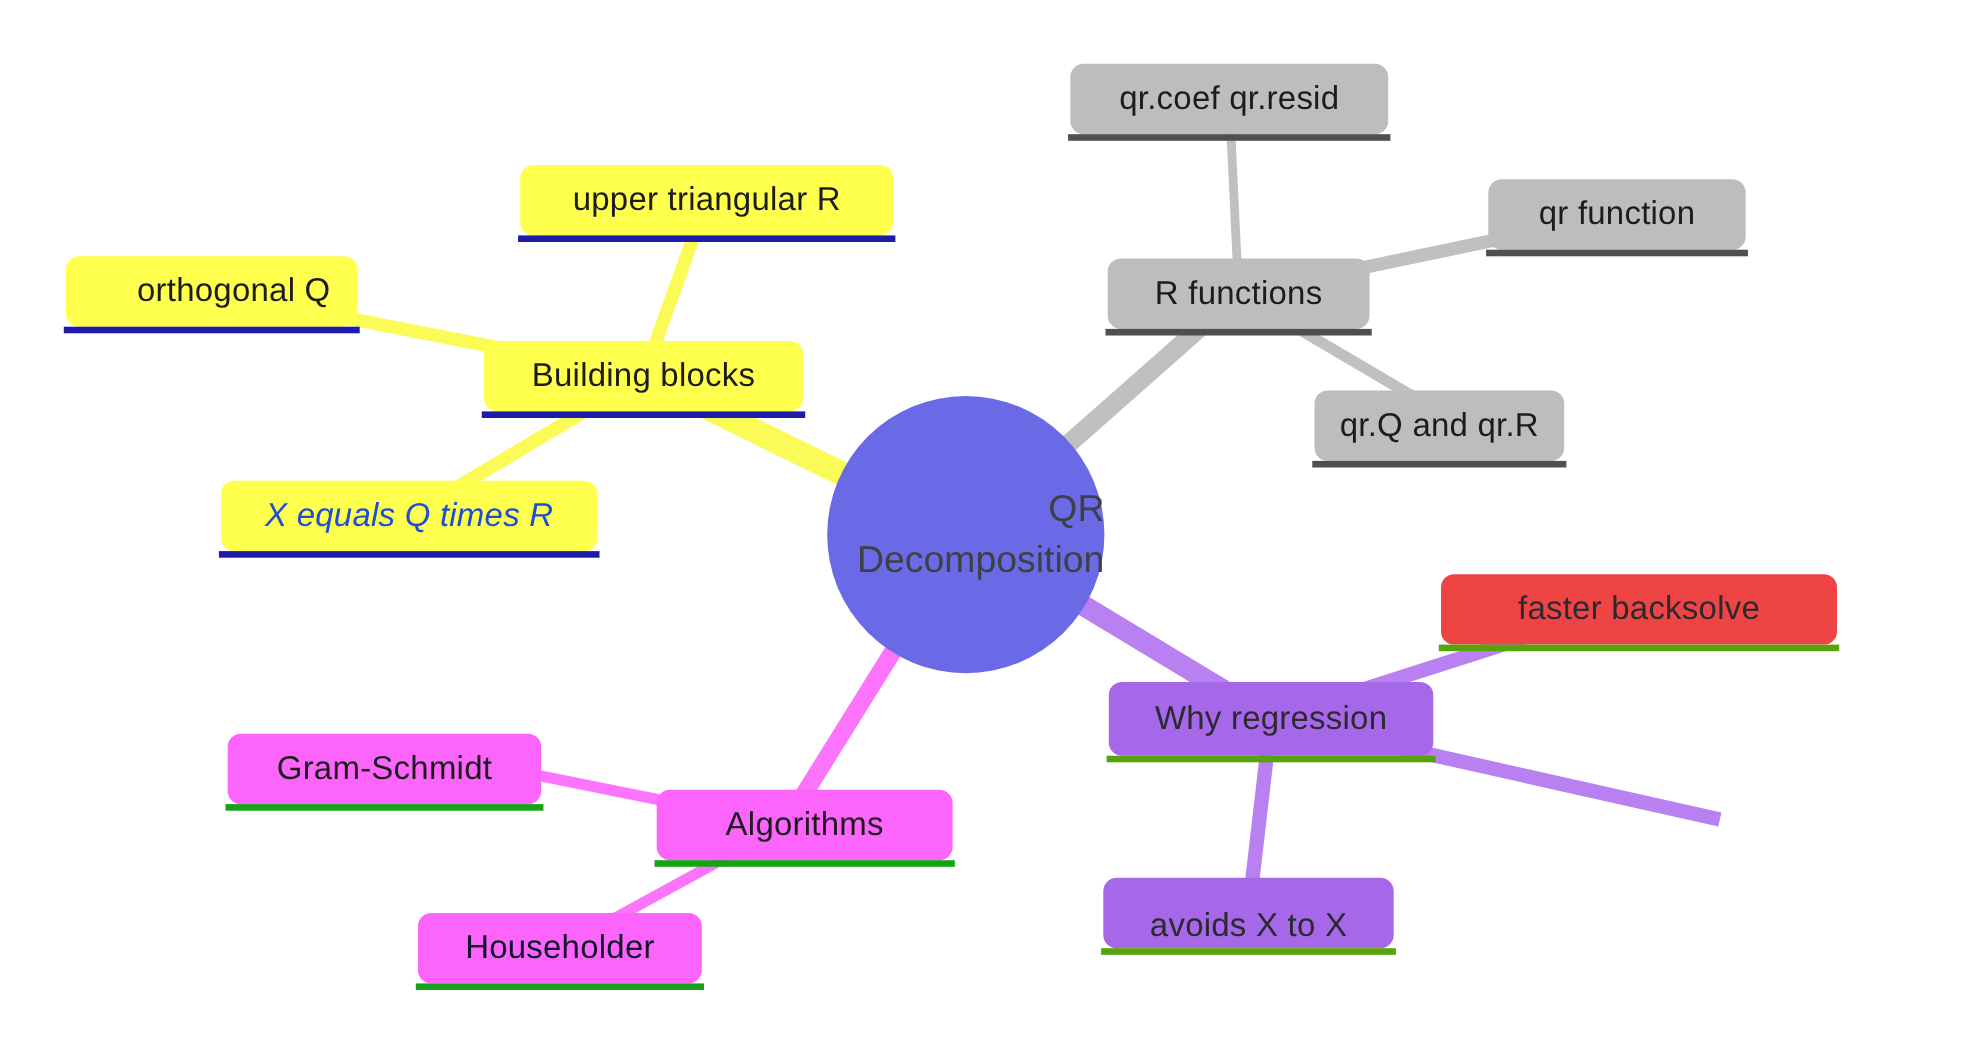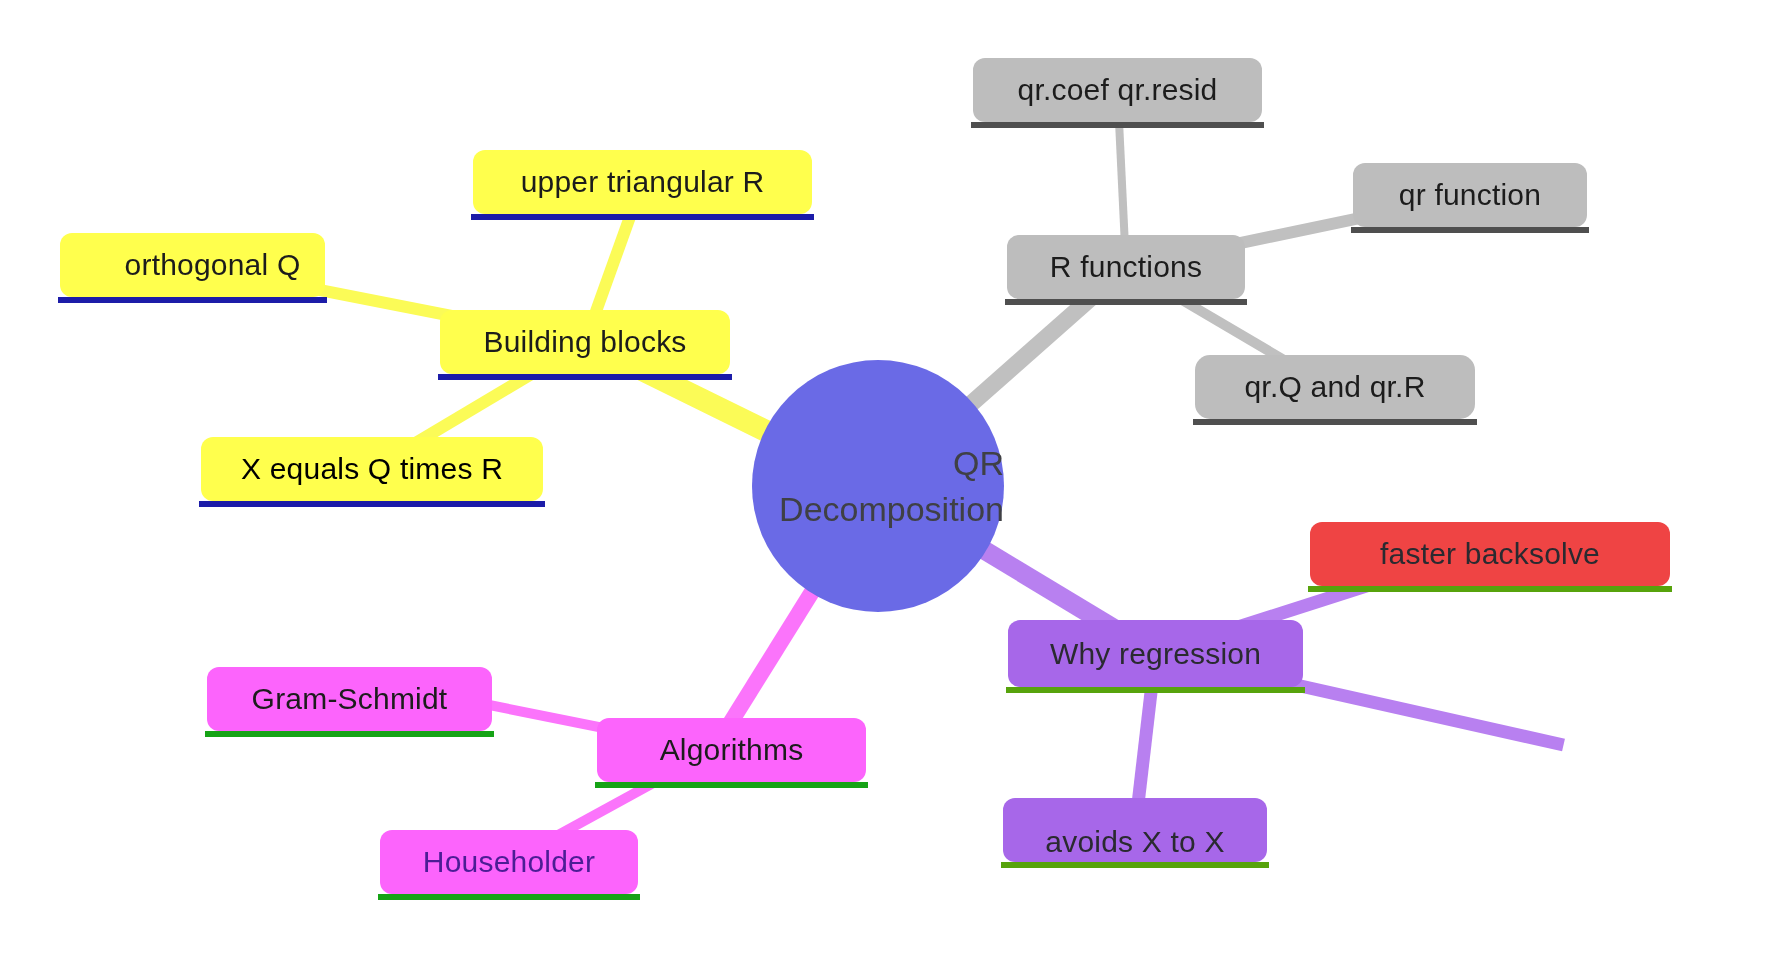--- a/index.html
+++ b/index.html
@@ -87,49 +87,49 @@
     </div>
     <div class="node" style="left: 473px; top: 150px; width: 339px; height: 64px; background: rgb(255, 255, 77);">
       <span class="node-label" style="color: rgb(28, 28, 28);">upper triangular R</span>
       <div class="node-underline" style="background: rgb(28, 28, 168);"></div>
     </div>
     <div class="node" style="left: 60px; top: 233px; width: 265px; height: 64px; background: rgb(255, 255, 77);">
       <span class="node-label" style="color: rgb(28, 28, 28); margin-left: 40px;">orthogonal Q</span>
       <div class="node-underline" style="background: rgb(28, 28, 168);"></div>
     </div>
     <div class="node" style="left: 201px; top: 437px; width: 342px; height: 64px; background: rgb(255, 255, 77);">
-      <span class="node-label" style="color: #000000;">X equals Q times R</span>
+      <span class="node-label" style="color: #1d4ed8; font-style: italic;">X equals Q times R</span>
       <div class="node-underline" style="background: rgb(28, 28, 168);"></div>
     </div>
     <div class="node" style="left: 1007px; top: 235px; width: 238px; height: 64px; background: rgb(189, 189, 189);">
       <span class="node-label" style="color: rgb(28, 28, 28);">R functions</span>
       <div class="node-underline" style="background: rgb(79, 79, 79);"></div>
     </div>
     <div class="node" style="left: 973px; top: 58px; width: 289px; height: 64px; background: rgb(189, 189, 189);">
       <span class="node-label" style="color: rgb(28, 28, 28);">qr.coef qr.resid</span>
       <div class="node-underline" style="background: rgb(79, 79, 79);"></div>
     </div>
     <div class="node" style="left: 1353px; top: 163px; width: 234px; height: 64px; background: rgb(189, 189, 189);">
       <span class="node-label" style="color: rgb(28, 28, 28);">qr function</span>
       <div class="node-underline" style="background: rgb(79, 79, 79);"></div>
     </div>
-    <div class="node" style="left: 1195px; top: 355px; width: 280px; height: 64px; background: rgb(189, 189, 189); border-radius: 15px;">
+    <div class="node" style="left: 1195px; top: 355px; width: 227px; height: 64px; background: rgb(189, 189, 189);">
       <span class="node-label" style="color: rgb(28, 28, 28);">qr.Q and qr.R</span>
       <div class="node-underline" style="background: rgb(79, 79, 79);"></div>
     </div>
     <div class="node" style="left: 597px; top: 718px; width: 269px; height: 64px; background: rgb(252, 100, 252);">
       <span class="node-label" style="color: rgb(28, 28, 28);">Algorithms</span>
       <div class="node-underline" style="background: rgb(22, 163, 22);"></div>
     </div>
     <div class="node" style="left: 207px; top: 667px; width: 285px; height: 64px; background: rgb(252, 100, 252);">
       <span class="node-label" style="color: rgb(28, 28, 28);">Gram-Schmidt</span>
       <div class="node-underline" style="background: rgb(22, 163, 22);"></div>
     </div>
     <div class="node" style="left: 380px; top: 830px; width: 258px; height: 64px; background: rgb(252, 100, 252);">
-      <span class="node-label" style="color: #4c1d95;">Householder</span>
+      <span class="node-label" style="color: #0f172a;">Householder</span>
       <div class="node-underline" style="background: rgb(22, 163, 22);"></div>
     </div>
     <div class="node" style="left: 1008px; top: 620px; width: 295px; height: 67px; background: rgb(167, 103, 233);">
       <span class="node-label" style="color: rgb(42, 42, 48);">Why regression</span>
       <div class="node-underline" style="background: rgb(87, 163, 12);"></div>
     </div>
     <div class="node" style="left: 1310px; top: 522px; width: 360px; height: 64px; background: #ef4444;">
       <span class="node-label" style="color: rgb(42, 42, 48);">faster backsolve</span>
       <div class="node-underline" style="background: rgb(87, 163, 12);"></div>
     </div>

